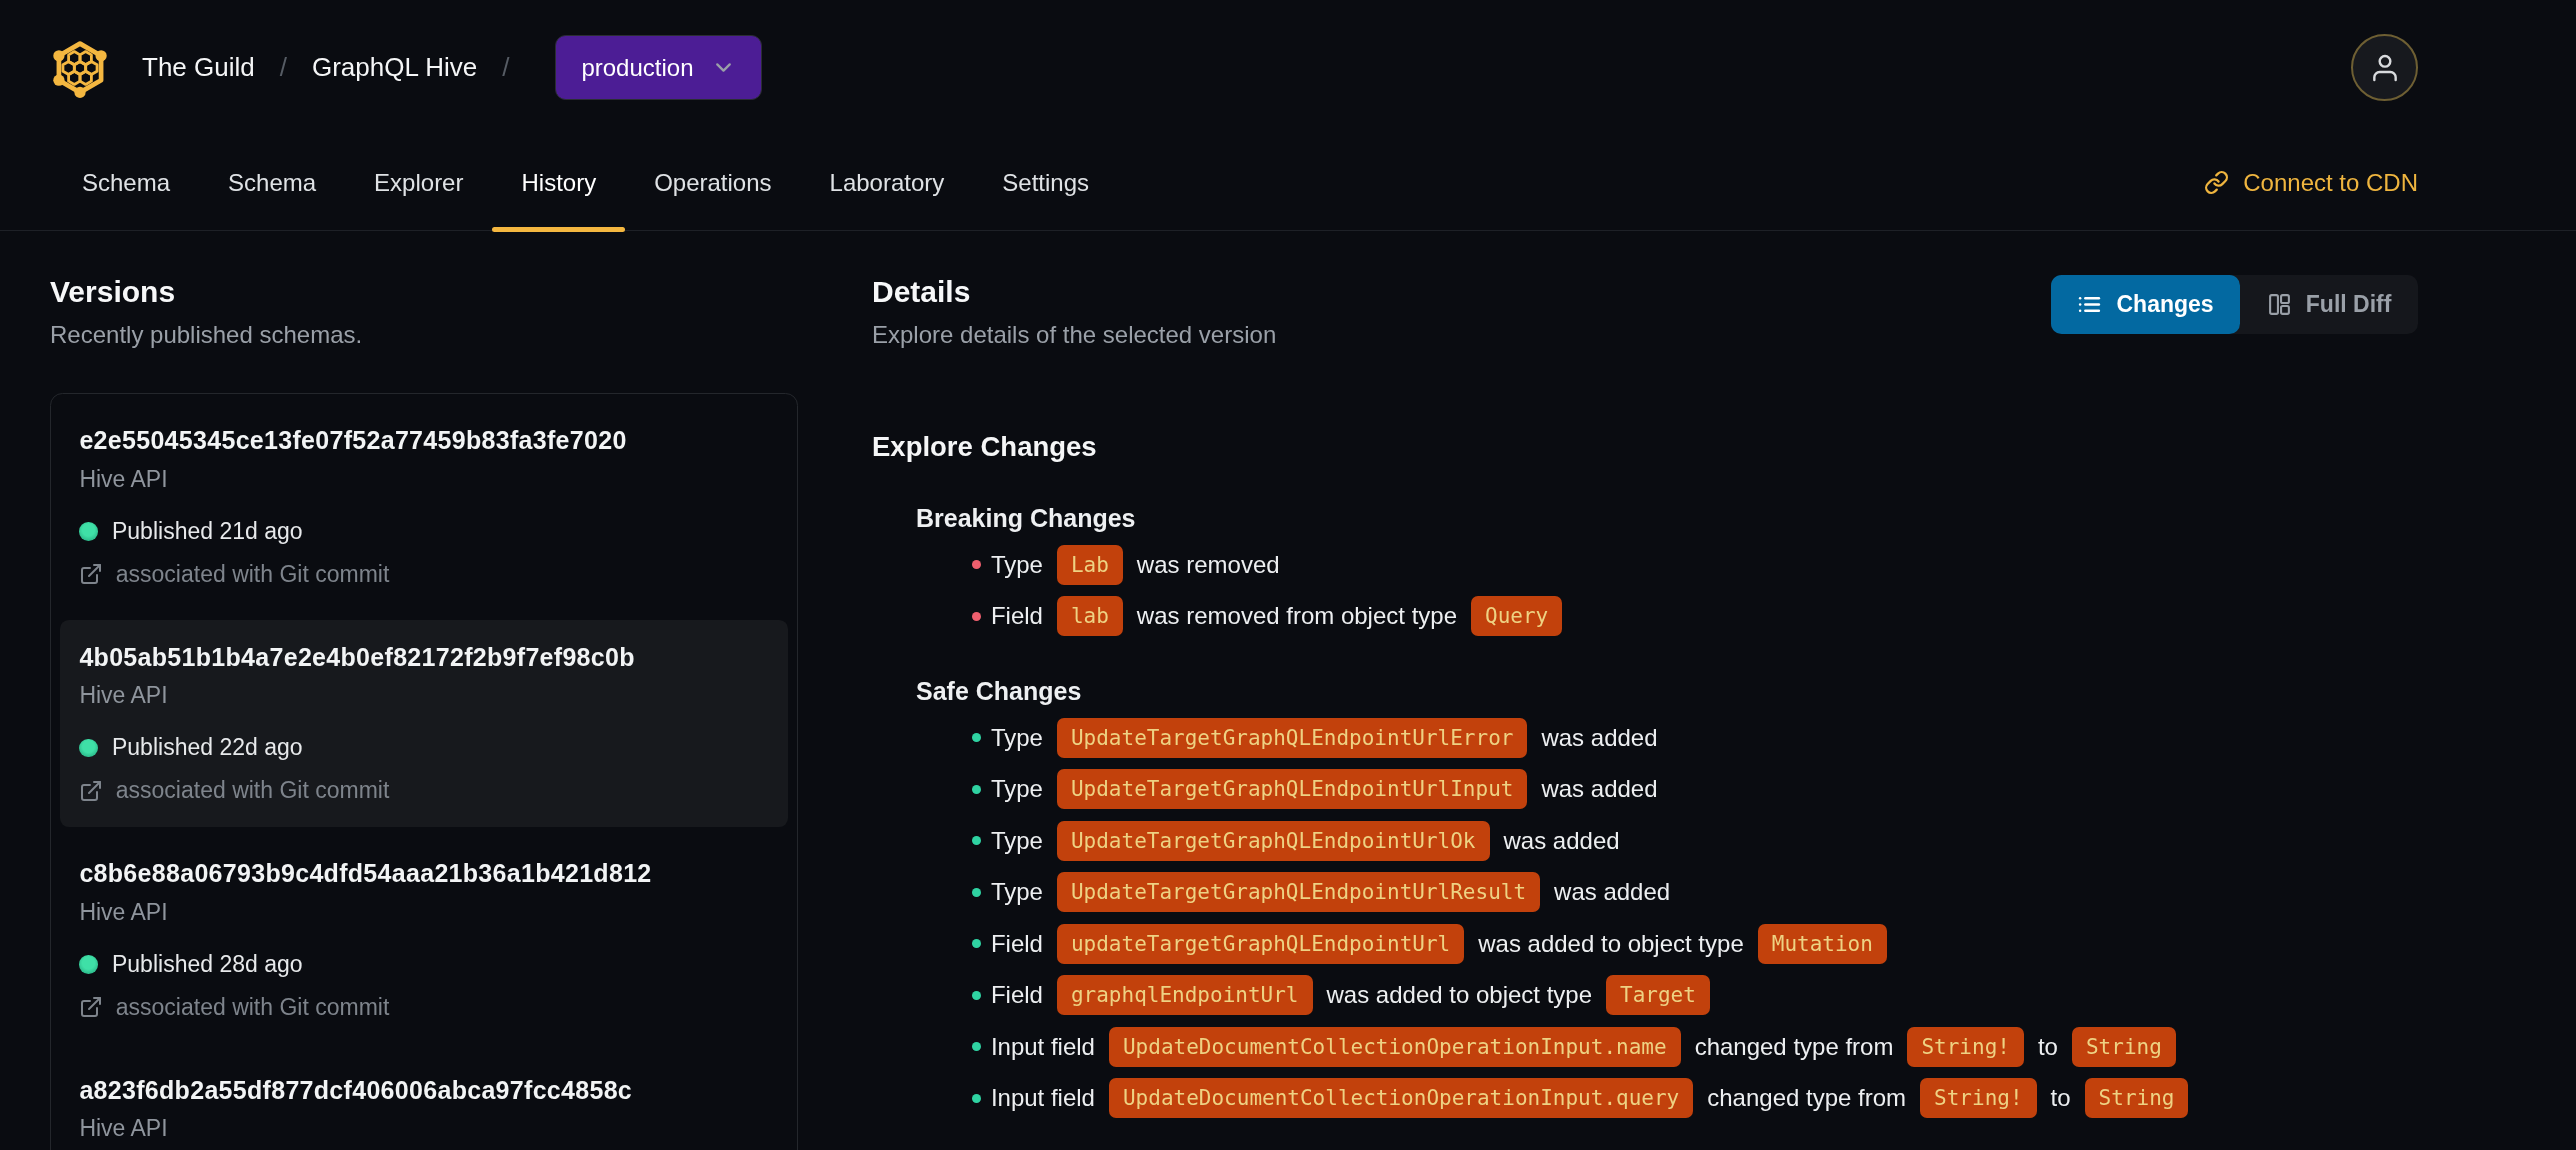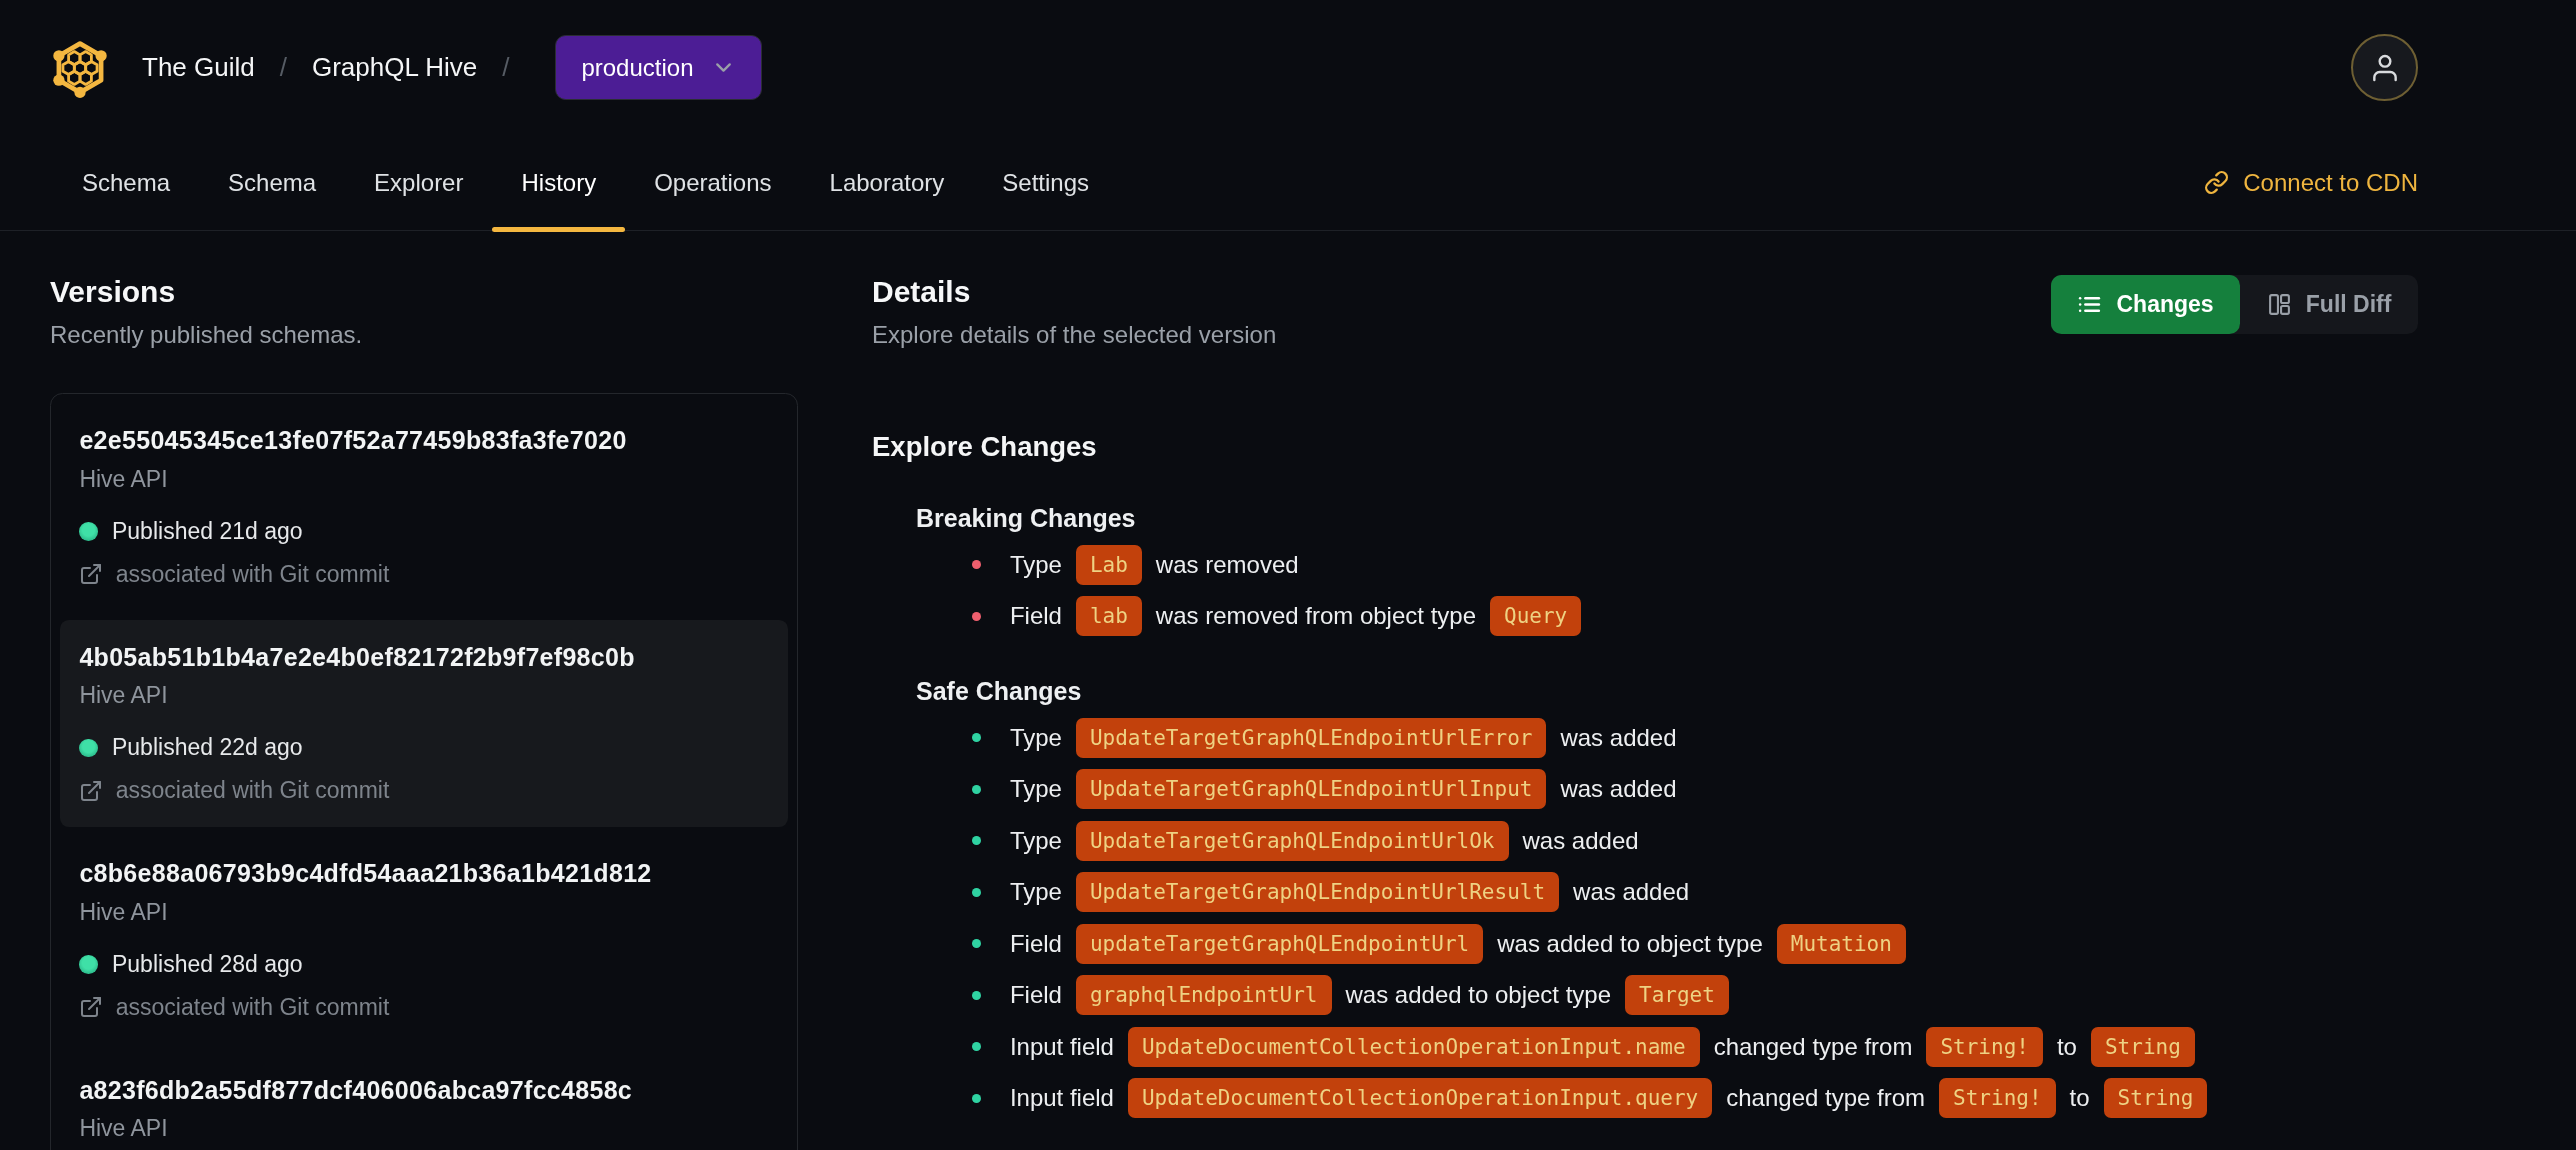--- a/index.html
+++ b/index.html
@@ -84,27 +84,27 @@
   
   .details-head { display:flex; align-items:flex-start; justify-content:space-between; }
   .toggle-group {
     display:flex; background:#15171c; border-radius:10.6px; flex:none;
   }
   .toggle-seg {
     display:flex; align-items:center; gap:14px;
     padding:16px 26.6px; border-radius:10.6px;
     font-size:23px; font-weight:600; color:#9aa0a8; cursor:pointer; white-space:nowrap;
   }
-  .toggle-seg.active { background:#15803d; color:#ffffff; }
+  .toggle-seg.active { background:#0369a1; color:#ffffff; }
 
   
   .sc-title { margin-top:82px; font-size:27.5px; font-weight:700; color:#f5f6f7; }
   .group-label { margin:41px 0 0 44px; font-size:25px; font-weight:600; color:#eef0f2; }
   .change-list { list-style:none; margin:8.9px 0 0 100px; }
-  .change-row { display:flex; align-items:center; gap:29px; margin-top:11.5px; }
+  .change-row { display:flex; align-items:center; gap:10px; margin-top:11.5px; }
   .bullet { width:8.9px; height:8.9px; border-radius:50%; flex:none; }
   .bullet.breaking { background:#ee5f6e; }
   .bullet.safe { background:#2fd3a2; }
   .row-parts { display:flex; align-items:center; gap:14px; flex-wrap:nowrap; }
   .rt { font-size:24px; color:#edeff1; white-space:nowrap; }
   .chip {
     font-family:"DejaVu Sans Mono", monospace;
     font-size:21px; color:#eed283; background:#c2410c;
     padding:8px 14px; border-radius:7px; white-space:nowrap;
   }

